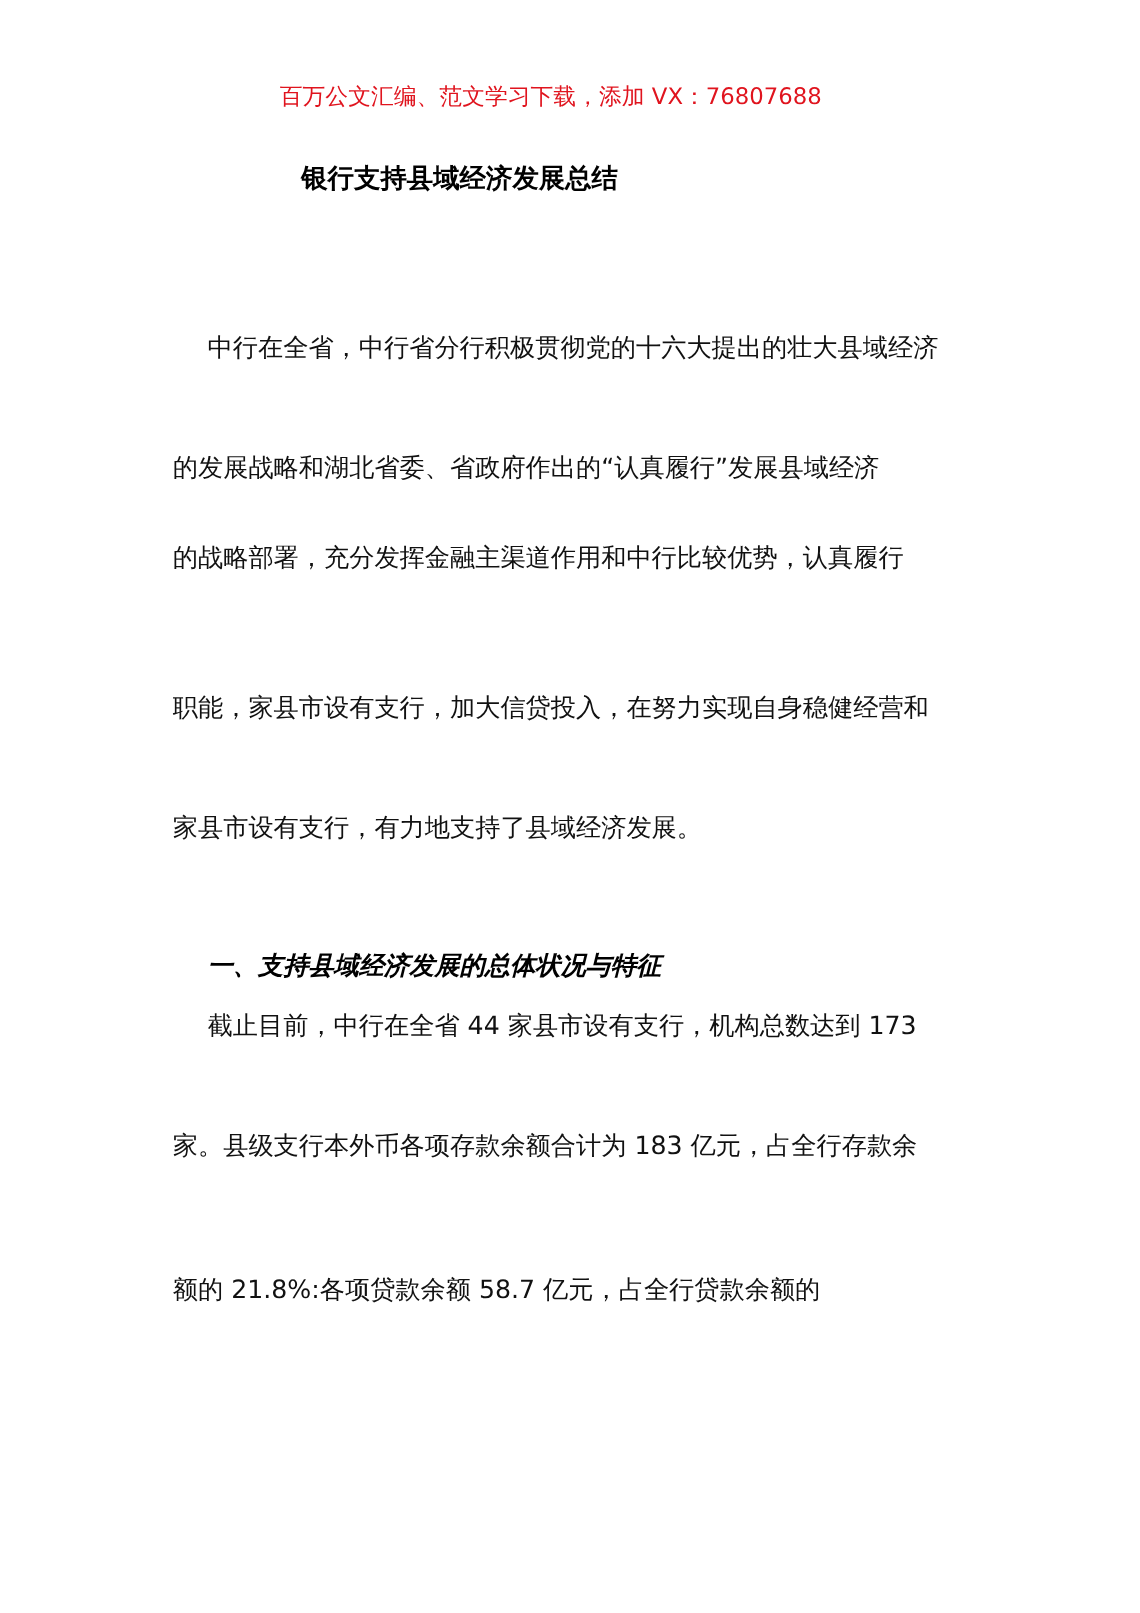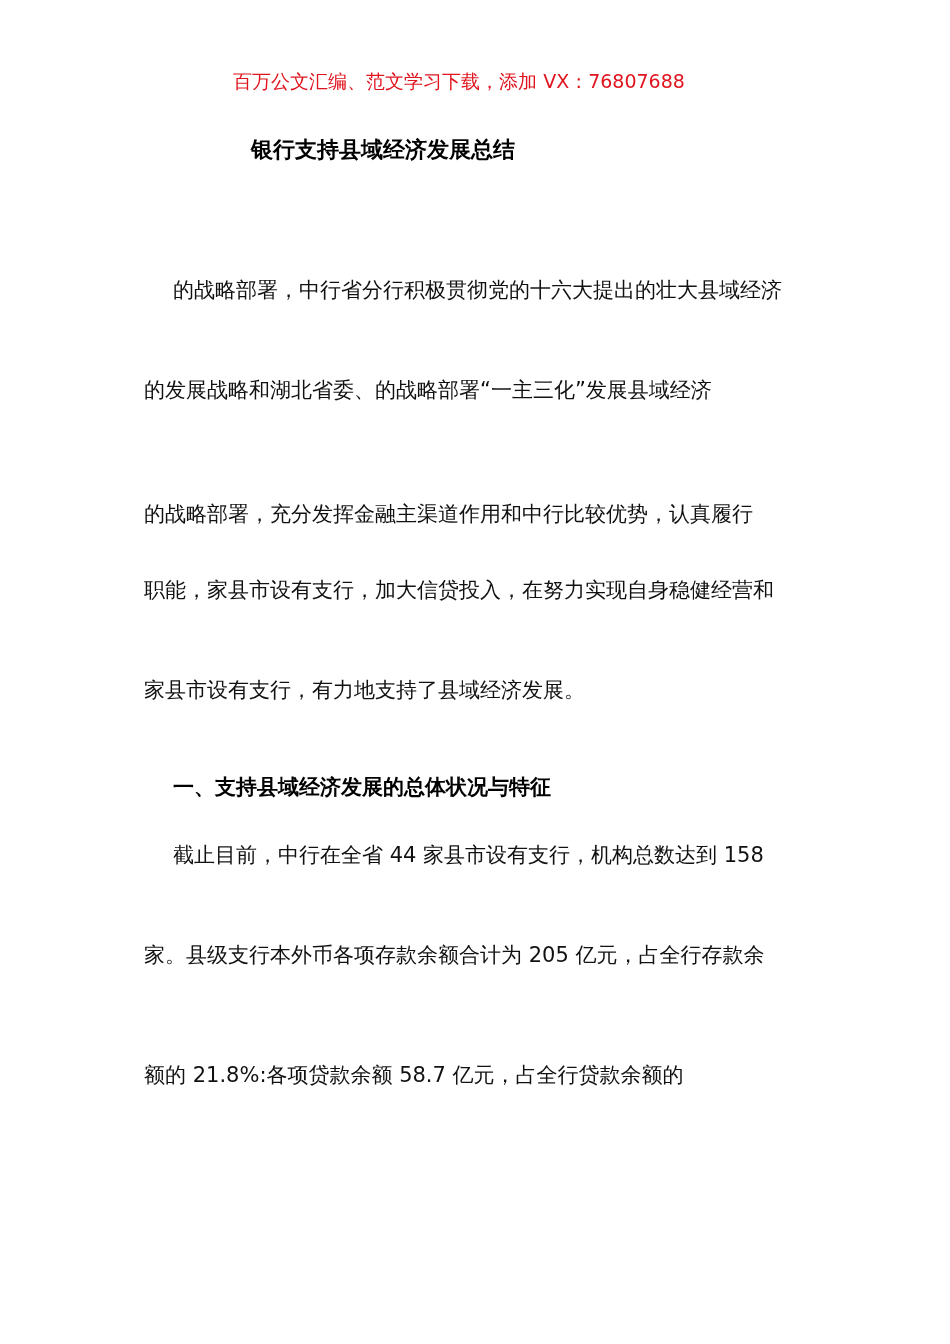--- a/index.html
+++ b/index.html
@@ -63,28 +63,28 @@
 </head>
 <body>
 
 <div class="page">
 
   <div class="header-note">百万公文汇编、范文学习下载，添加 VX：76807688</div>
 
   <div class="doc-title">银行支持县域经济发展总结</div>
 
   <div>
-    <div class="line indent" style="top:275px;">的战略部署，中行省分行积极贯彻党的十六大提出的壮大县域经济</div>
-    <div class="line" style="top:375px;">的发展战略和湖北省委、的战略部署“一主三化”发展县域经济</div>
-    <div class="line" style="top:499px;">的战略部署，充分发挥金融主渠道作用和中行比较优势，认真履行</div>
+    <div class="line indent" style="top:275px;">中行在全省，中行省分行积极贯彻党的十六大提出的壮大县域经济</div>
+    <div class="line" style="top:375px;">的发展战略和湖北省委、省政府作出的“认真履行”发展县域经济</div>
+    <div class="line" style="top:450px;">的战略部署，充分发挥金融主渠道作用和中行比较优势，认真履行</div>
     <div class="line" style="top:575px;">职能，家县市设有支行，加大信贷投入，在努力实现自身稳健经营和</div>
     <div class="line" style="top:675px;">家县市设有支行，有力地支持了县域经济发展。</div>
   </div>
 
-  <div class="line indent section-heading" style="top:772px;">一、支持县域经济发展的总体状况与特征</div>
+  <div class="line indent section-heading" style="top:790px;font-style:italic;">一、支持县域经济发展的总体状况与特征</div>
 
   <div>
-    <div class="line indent" style="top:840px;">截止目前，中行在全省 44 家县市设有支行，机构总数达到 158</div>
-    <div class="line" style="top:940px;">家。县级支行本外币各项存款余额合计为 205 亿元，占全行存款余</div>
+    <div class="line indent" style="top:840px;">截止目前，中行在全省 44 家县市设有支行，机构总数达到 173</div>
+    <div class="line" style="top:940px;">家。县级支行本外币各项存款余额合计为 183 亿元，占全行存款余</div>
     <div class="line" style="top:1040px;margin-top:20px;">额的 21.8%:各项贷款余额 58.7 亿元，占全行贷款余额的</div>
   </div>
 
 </div>
 
 </body></html>

